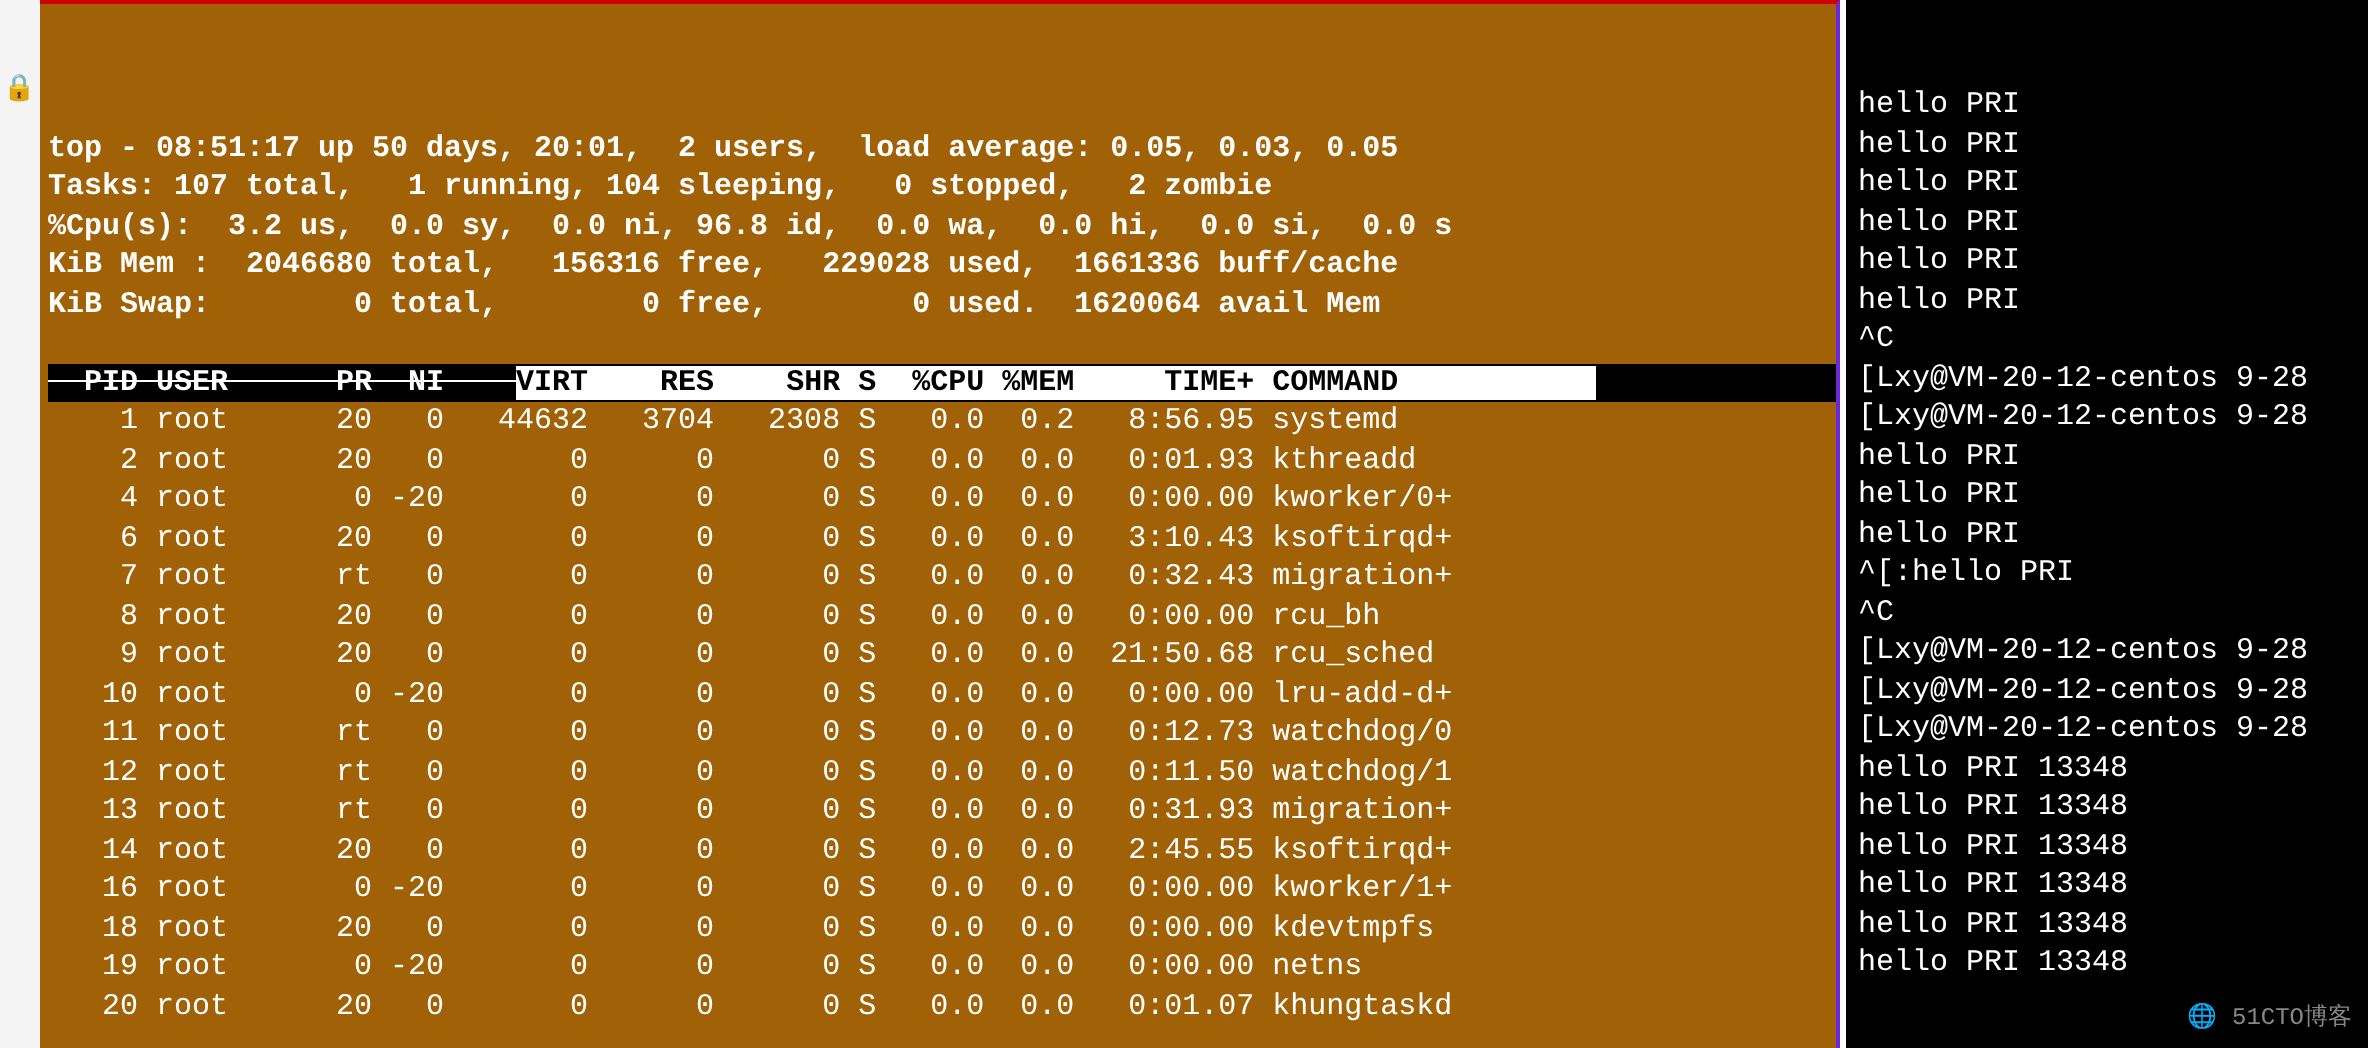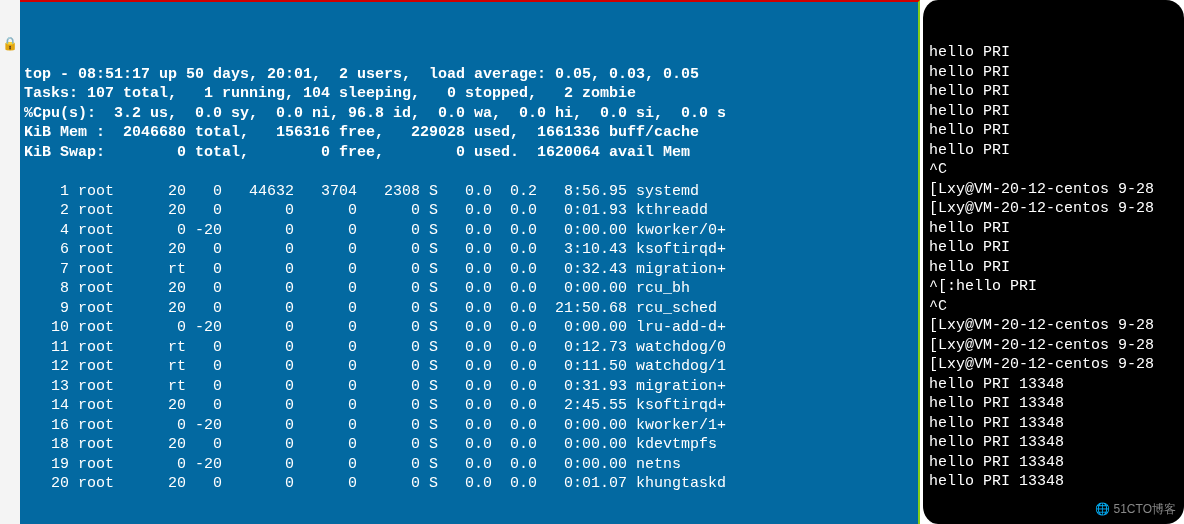--- a/index.html
+++ b/index.html
@@ -11,40 +11,39 @@
     overflow: hidden;
     width: 1184px;
     height: 524px;
   }
   .container {
     display: flex;
     width: 100%;
     height: 100%;
   }
   .left-pane {
-    background: #0369a1;
+    background: #a16207;
     color: #fff;
     padding: 4px 0 4px 4px;
     white-space: pre;
     position: relative;
     flex: 0 0 900px;
     overflow: hidden;
     border-top: 2px solid #d00000;
-    border-right: 2px solid #84cc16;
+    border-right: 2px solid #6d28d9;
   }
   .right-pane {
     background: #000;
     color: #fff;
     padding: 4px 6px;
     white-space: pre;
     flex: 1;
     border-left: 3px solid #fff;
     overflow: hidden;
     position: relative;
-    border-radius: 18px;
   }
   .top-summary { font-weight: bold; }
   .renice-box {
     display: inline-block;
     font-weight: bold;
   }
   .renice-wrap {
     border: 2px solid #d00000;
     padding: 0 2px;
     margin-left: -2px;
@@ -68,21 +67,21 @@
   .header-white {
     background: #fff;
     color: #000;
   }
   .watermark {
     position: absolute;
     right: 8px;
     bottom: 6px;
     color: #888;
     font-size: 12px;
-    font-family: Liberation Sans, sans-serif;
+    font-family: Liberation Mono, monospace;
   }
   .sidestrip {
     width: 20px;
     background: #f4f4f4;
     flex: 0 0 20px;
   }
   .sidechar {
     font-family: sans-serif;
     font-size: 13px;
     color: #333;
@@ -99,21 +98,21 @@
   </div>
 
   <div class="left-pane">
     <div class="top-summary">
 <span>top - 08:51:17 up 50 days, 20:01,  2 users,  load average: 0.05, 0.03, 0.05</span>
 <span>Tasks: 107 total,   1 running, 104 sleeping,   0 stopped,   2 zombie</span>
 <span>%Cpu(s):  3.2 us,  0.0 sy,  0.0 ni, 96.8 id,  0.0 wa,  0.0 hi,  0.0 si,  0.0 s</span>
 <span>KiB Mem :  2046680 total,   156316 free,   229028 used,  1661336 buff/cache</span>
 <span>KiB Swap:        0 total,        0 free,        0 used.  1620064 avail Mem</span>
 </div>
-<div id="proc-body">    1 root      20   0   44632   3704   2308 S   0.0  0.2   8:56.95 systemd
+<span class="header-row"><span class="strike">  PID USER      PR  NI    </span><span class="header-white">VIRT    RES    SHR S  %CPU %MEM     TIME+ COMMAND           </span></span><div id="proc-body">    1 root      20   0   44632   3704   2308 S   0.0  0.2   8:56.95 systemd
     2 root      20   0       0      0      0 S   0.0  0.0   0:01.93 kthreadd
     4 root       0 -20       0      0      0 S   0.0  0.0   0:00.00 kworker/0+
     6 root      20   0       0      0      0 S   0.0  0.0   3:10.43 ksoftirqd+
     7 root      rt   0       0      0      0 S   0.0  0.0   0:32.43 migration+
     8 root      20   0       0      0      0 S   0.0  0.0   0:00.00 rcu_bh
     9 root      20   0       0      0      0 S   0.0  0.0  21:50.68 rcu_sched
    10 root       0 -20       0      0      0 S   0.0  0.0   0:00.00 lru-add-d+
    11 root      rt   0       0      0      0 S   0.0  0.0   0:12.73 watchdog/0
    12 root      rt   0       0      0      0 S   0.0  0.0   0:11.50 watchdog/1
    13 root      rt   0       0      0      0 S   0.0  0.0   0:31.93 migration+

